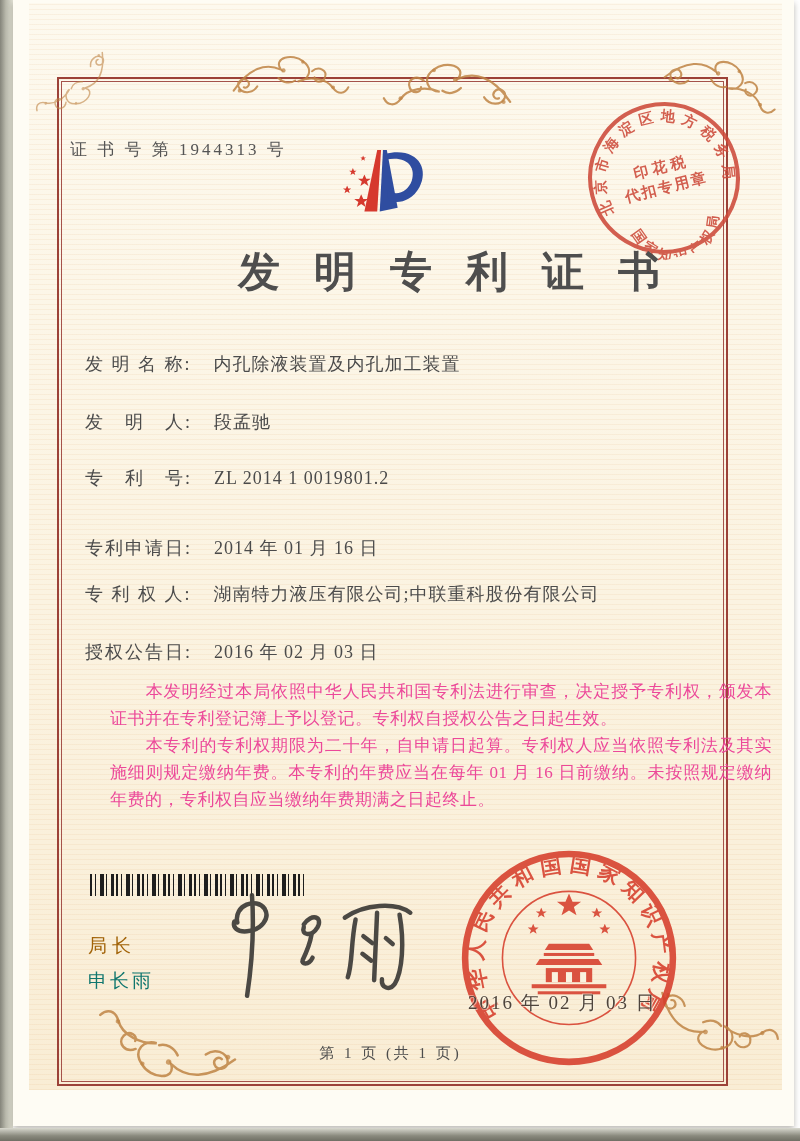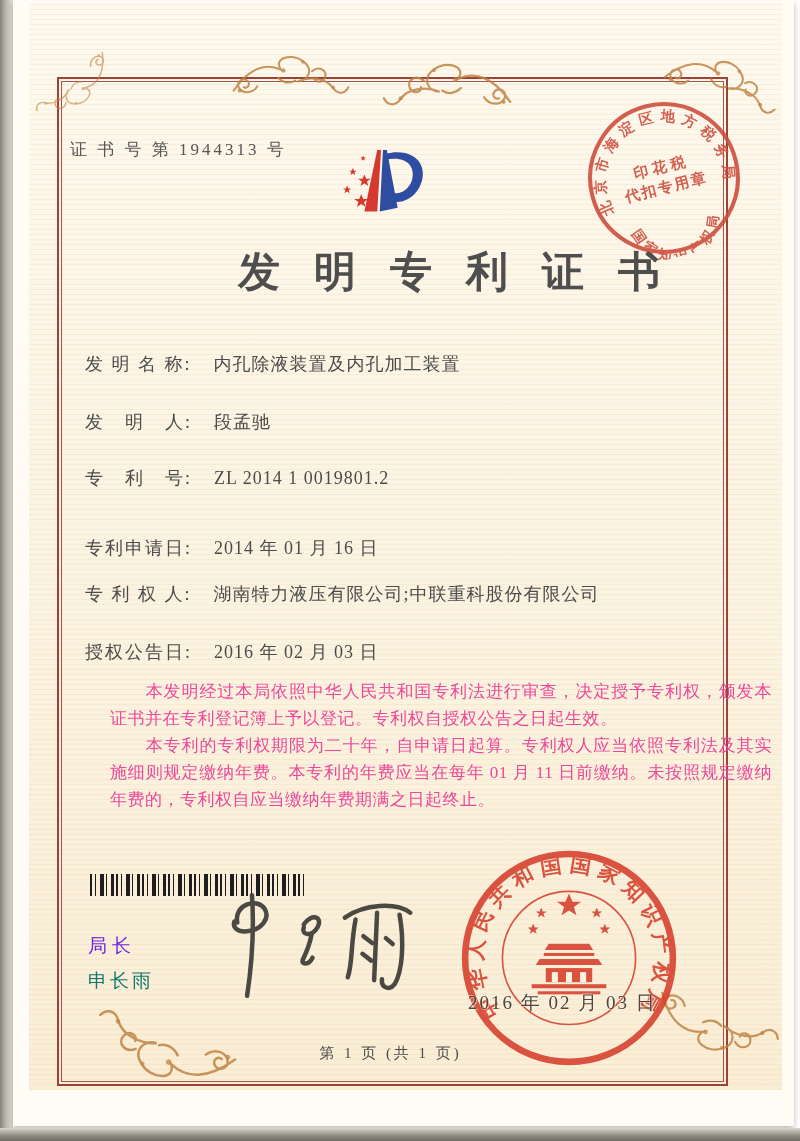--- a/index.html
+++ b/index.html
@@ -53,21 +53,21 @@
   .body-text p{margin:0;text-indent:2.1em;letter-spacing:.5px;}
   .barcode{
     left:90px;top:874px;width:214px;height:22px;
     background-image:repeating-linear-gradient(90deg,
       #1e1e1e 0 2px,transparent 2px 5px,
       #1e1e1e 5px 6px,transparent 6px 10px,
       #1e1e1e 10px 14px,transparent 14px 16px,
       #1e1e1e 16px 17px,transparent 17px 21px,
       #1e1e1e 21px 24px,transparent 24px 26px);
   }
-  .issuer-role{left:88px;top:933px;font-size:19px;letter-spacing:5px;color:#6d28d9;
+  .issuer-role{left:88px;top:933px;font-size:19px;letter-spacing:5px;color:#a16207;
     font-family:"Liberation Sans","DejaVu Sans",sans-serif;}
   .issuer-name{left:88px;top:968px;font-size:19px;letter-spacing:3px;color:#0f766e;
     font-family:"Liberation Sans","DejaVu Sans",sans-serif;}
   .signature{left:208px;top:885px;width:215px;height:118px;}
   .big-seal{left:453px;top:845px;width:232px;height:228px;opacity:.87;}
   .seal-date{
     left:468px;top:990px;font-size:19px;letter-spacing:2px;color:#4e443c;z-index:5;
     text-shadow:1px 1px 0 rgba(252,246,232,.55),-1px -1px 0 rgba(252,246,232,.55);
   }
   .footer-page{
@@ -179,21 +179,21 @@
 </div>
 <div class="abs field-row f4">
   <span class="lbl">专 利 权 人:</span><span class="val">湖南特力液压有限公司;中联重科股份有限公司</span>
 </div>
 <div class="abs field-row f5">
   <span class="lbl">授权公告日:</span><span class="val">2016 年 02 月 03 日</span>
 </div>
 
 <div class="abs body-text">
   <p>本发明经过本局依照中华人民共和国专利法进行审查，决定授予专利权，颁发本证书并在专利登记簿上予以登记。专利权自授权公告之日起生效。</p>
-  <p>本专利的专利权期限为二十年，自申请日起算。专利权人应当依照专利法及其实施细则规定缴纳年费。本专利的年费应当在每年 01 月 11 日前缴纳。未按照规定缴纳年费的，专利权自应当缴纳年费期满之日起终止。</p>
+  <p>本专利的专利权期限为二十年，自申请日起算。专利权人应当依照专利法及其实施细则规定缴纳年费。本专利的年费应当在每年 01 月 16 日前缴纳。未按照规定缴纳年费的，专利权自应当缴纳年费期满之日起终止。</p>
 </div>
 
 <div class="abs barcode"></div>
 
 <div class="abs issuer-role">局长</div>
 <div class="abs issuer-name">申长雨</div>
 
 <svg class="abs signature" viewBox="0 0 220 120" aria-label="申长雨">
   <g fill="none" stroke="#3d3b38" stroke-width="4.6" stroke-linecap="round" opacity="0.92">
     <path d="M30,38 C26,20 50,12 58,24 C64,34 54,46 40,47 C30,48 25,43 27,37"></path>

